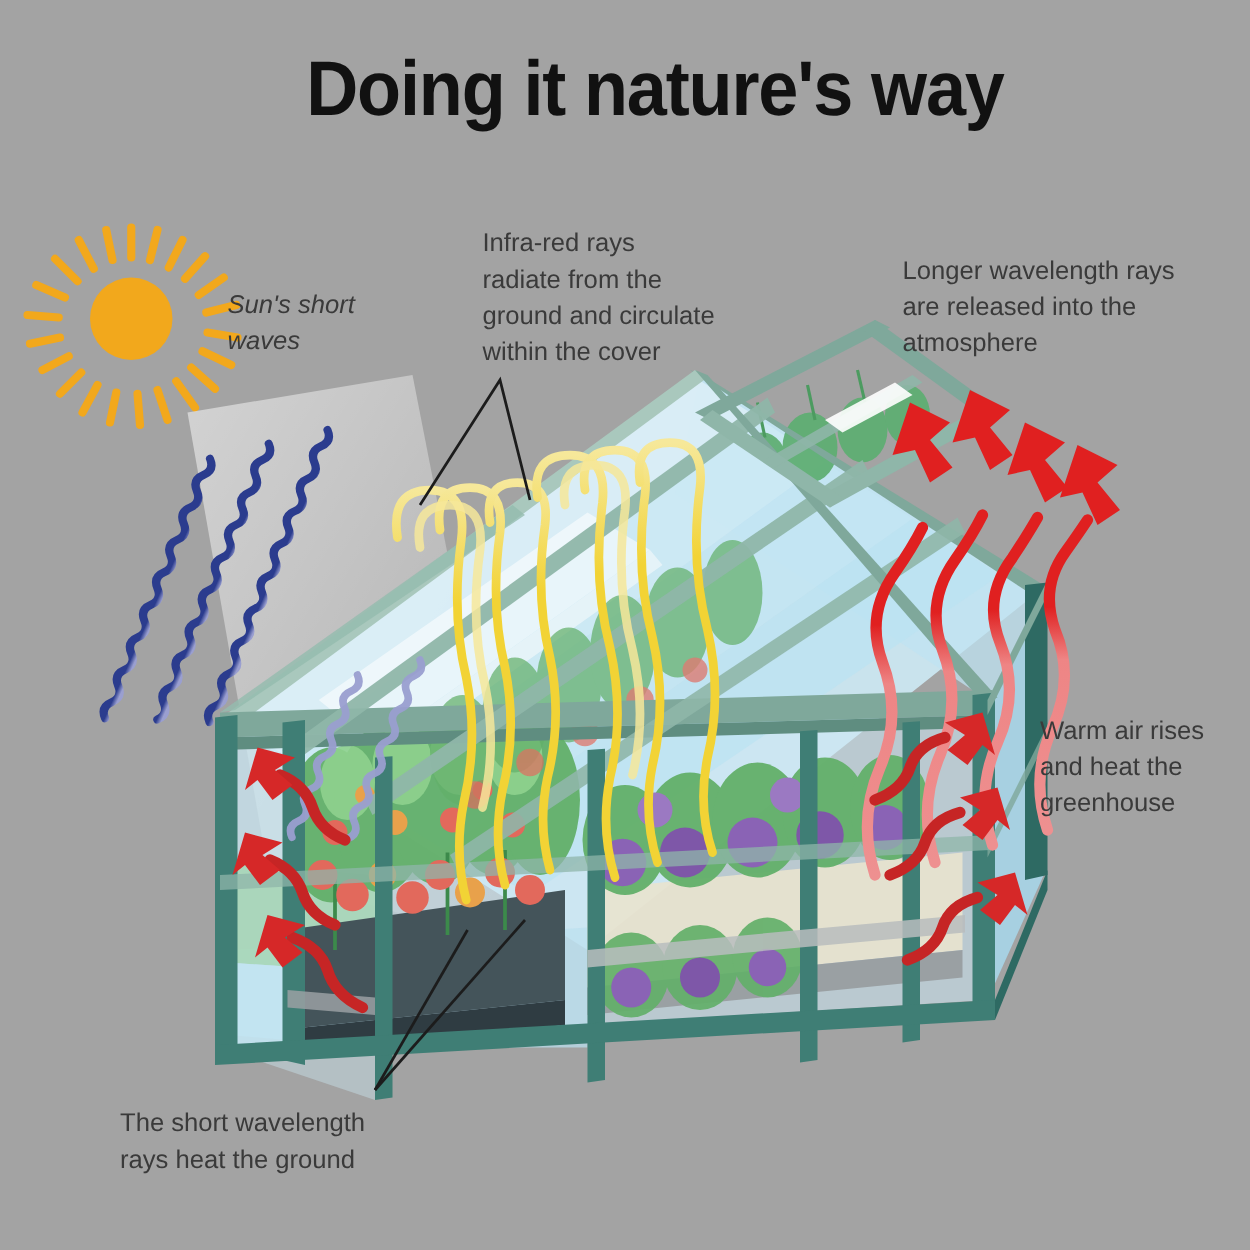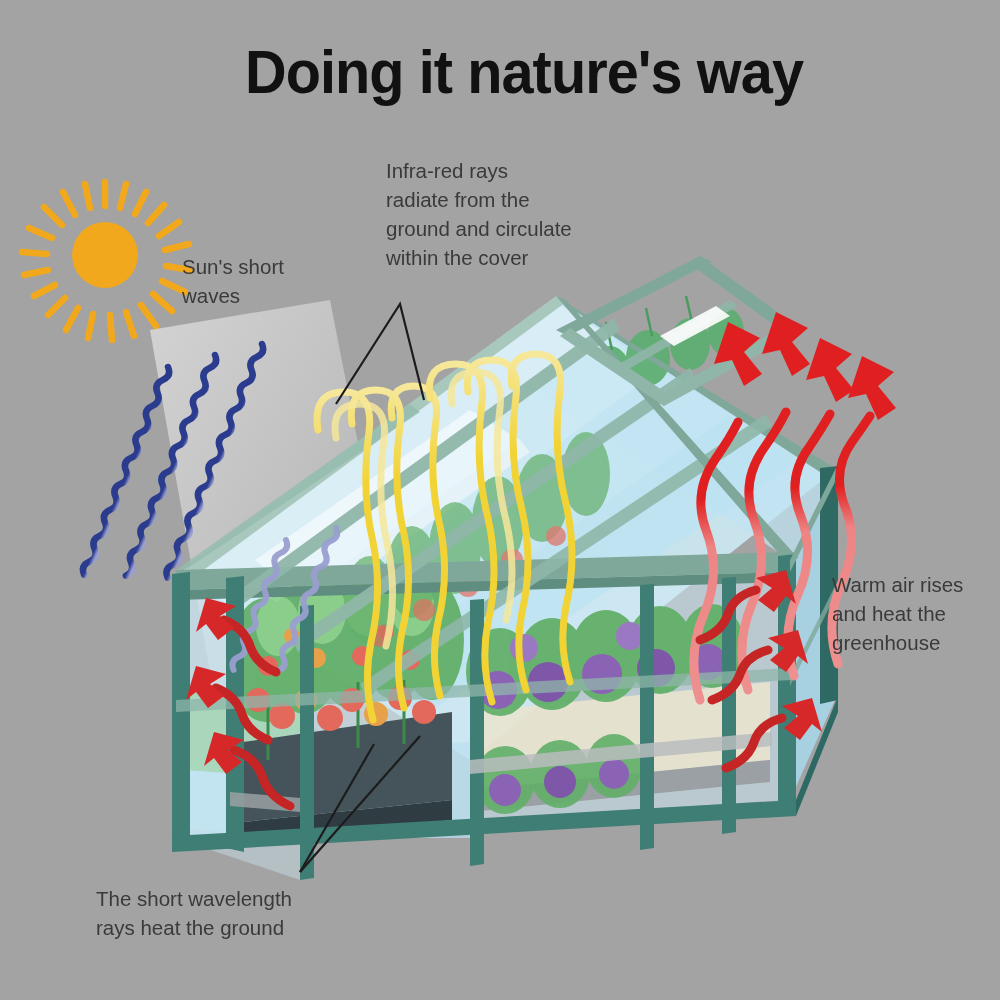--- a/index.html
+++ b/index.html
@@ -20,22 +20,22 @@
   }
   .anno{
     position:absolute;
     color:#3a3a3a;
     font-family:"Liberation Sans", sans-serif;
     font-size:20.5px;
     line-height:29px;
     font-weight:400;
     white-space:pre-line;
   }
-  #anno-sun       {left:182px; top:252px;  width:150px;}
-  #anno-infrared  {left:386px; top:156px;  width:230px;}
+  #anno-sun       {left:182px; top:229px;  width:150px;font-style:italic;}
+  #anno-infrared  {left:386px; top:180px;  width:230px;}
   #anno-longwave  {left:722px; top:202px;  width:245px;}
   #anno-warmair   {left:832px; top:570px;  width:160px;}
   #anno-shortwave {left:48px;  top:884px;  width:262px;margin-left:48px;}
 </style>
 </head>
 <body>
 
 <div id="stage">
 
   <svg id="scene" viewBox="0 0 1000 1000" width="1000" height="1000">
@@ -383,20 +383,23 @@
   <div class="title">Doing it nature's way</div>
 
   <div class="anno" id="anno-sun">Sun's short
 waves</div>
 
   <div class="anno" id="anno-infrared">Infra-red rays
 radiate from the
 ground and circulate
 within the cover</div>
 
+  <div class="anno" id="anno-longwave">Longer wavelength rays
+are released into the
+atmosphere</div>
 
   <div class="anno" id="anno-warmair">Warm air rises
 and heat the
 greenhouse</div>
 
   <div class="anno" id="anno-shortwave">The short wavelength
 rays heat the ground</div>
 
 </div>
 

